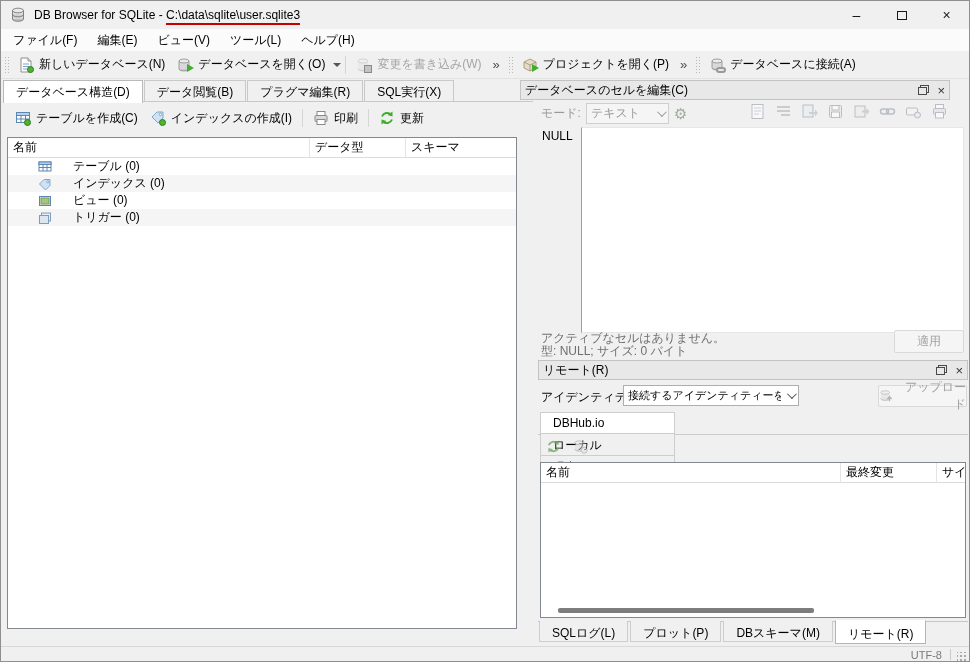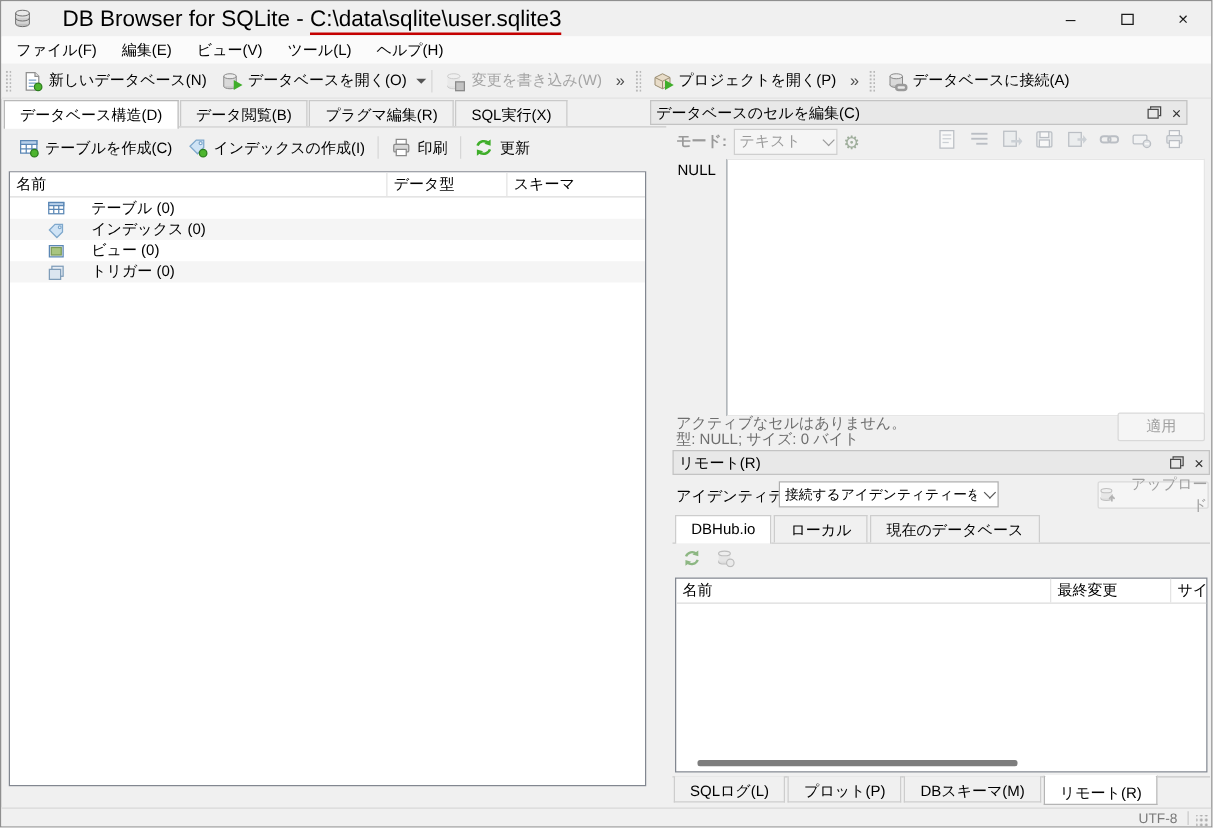--- a/index.html
+++ b/index.html
@@ -6,21 +6,21 @@
   body { font-family:"Liberation Sans","DejaVu Sans",sans-serif; background:#cccccc; }
   #window {
     position:relative; width:970px; height:662px; background:#f0f0f0;
     border:1px solid #8f8f8f; overflow:hidden; font-size:12px; color:#000;
   }
   .abs { position:absolute; }
 
   
   .titlebar { left:0; top:0; width:100%; height:28px; background:#f0f0f0;
     display:flex; align-items:center; padding-left:9px; }
-  .titlebar .title-text { margin-left:24px; font-size:18px; }
+  .titlebar .title-text { margin-left:8px; font-size:12px; }
   .title-path { border-bottom:2px solid #c40000; padding-bottom:1px; }
   .win-controls { position:absolute; right:0; top:0; height:28px; display:flex; }
   .win-btn { width:45px; height:28px; display:flex; align-items:center; justify-content:center;
     font-size:14px; color:#1a1a1a; }
   .max-glyph { width:10px; height:9px; border:1px solid #1a1a1a; display:inline-block; }
 
   
   .menubar { left:0; top:28px; width:100%; height:22px; background:#fbfbfb;
     display:flex; align-items:center; padding-left:2px; }
   .menu-item { padding:3px 10px; }
@@ -74,39 +74,39 @@
   .dock-title .spacer { flex:1; }
   .float-glyph { position:relative; width:11px; height:10px; margin-right:8px; }
   .float-glyph::before { content:''; position:absolute; right:0; top:0; width:7px; height:6px;
     border:1px solid #4a4a4a; }
   .float-glyph::after { content:''; position:absolute; left:0; bottom:0; width:7px; height:6px;
     border:1px solid #4a4a4a; background:#e8e8e8; }
   .dock-close { font-size:13px; color:#333; line-height:1; }
 
   
   .mode-row { left:540px; top:101px; height:23px; display:flex; align-items:center; gap:5px; }
-  .mode-label { color:#9a9a9a;font-weight:bold; }
+  .mode-label { color:#9a9a9a; }
   .combo { height:21px; border:1px solid #cfcfcf; background:#f5f5f5; color:#9a9a9a;
     display:flex; align-items:center; padding:0 4px; gap:6px; }
   .combo.enabled { background:#fff; color:#000; border-color:#aeaeae; }
   .combo-chevron { width:7px; height:7px; border-right:1.5px solid #9a9a9a; border-bottom:1.5px solid #9a9a9a;
     transform:rotate(45deg) translateY(-2px); }
   .gear { font-size:15px; color:#9fae9c; }
   .cell-icons { left:748px; top:102px; display:flex; gap:9px; align-items:center; }
   .cell-icons svg { opacity:.55; }
   .editor-null { left:541px; top:128px; font-size:12px; color:#000; }
   .editor-area { left:580px; top:126px; width:383px; height:206px; background:#fff;
     border:1px solid #e6e6e6; border-left:1px solid #9aa0a6; }
   .cell-status { color:#6e6e6e; }
   .btn { background:#f5f5f5; border:1px solid #d9d9d9; border-radius:2px;
     display:flex; align-items:center; justify-content:center;text-align:right; }
   .btn.disabled { color:#a0a0a0; }
 
   
-  .remote-tabs { left:539px; top:411px; display:flex; height:23px; }
+  .remote-tabs { left:539px; top:411px; display:flex; height:23px;flex-direction:column; }
   .remote-tab-baseline { left:537px; top:433px; width:430px; height:1px; background:#cccccc; }
   .rtab { padding:3px 12px; border:1px solid #cdcdcd; border-bottom:none; background:#f0f0f0;
     margin-right:2px; height:22px; }
   .rtab.active { background:#fff; position:relative; z-index:2; height:23px; }
   .remote-icons { left:545px; top:438px; display:flex; gap:12px; align-items:center; }
   .remote-table { left:539px; top:461px; width:426px; height:156px; background:#fff;
     border:1px solid #828790; }
   .rt-header { display:flex; height:20px; border-bottom:1px solid #dcdcdc; }
   .rt-cell { padding:0 5px; display:flex; align-items:center; border-right:1px solid #e4e4e4;
     overflow:hidden; white-space:nowrap; }

